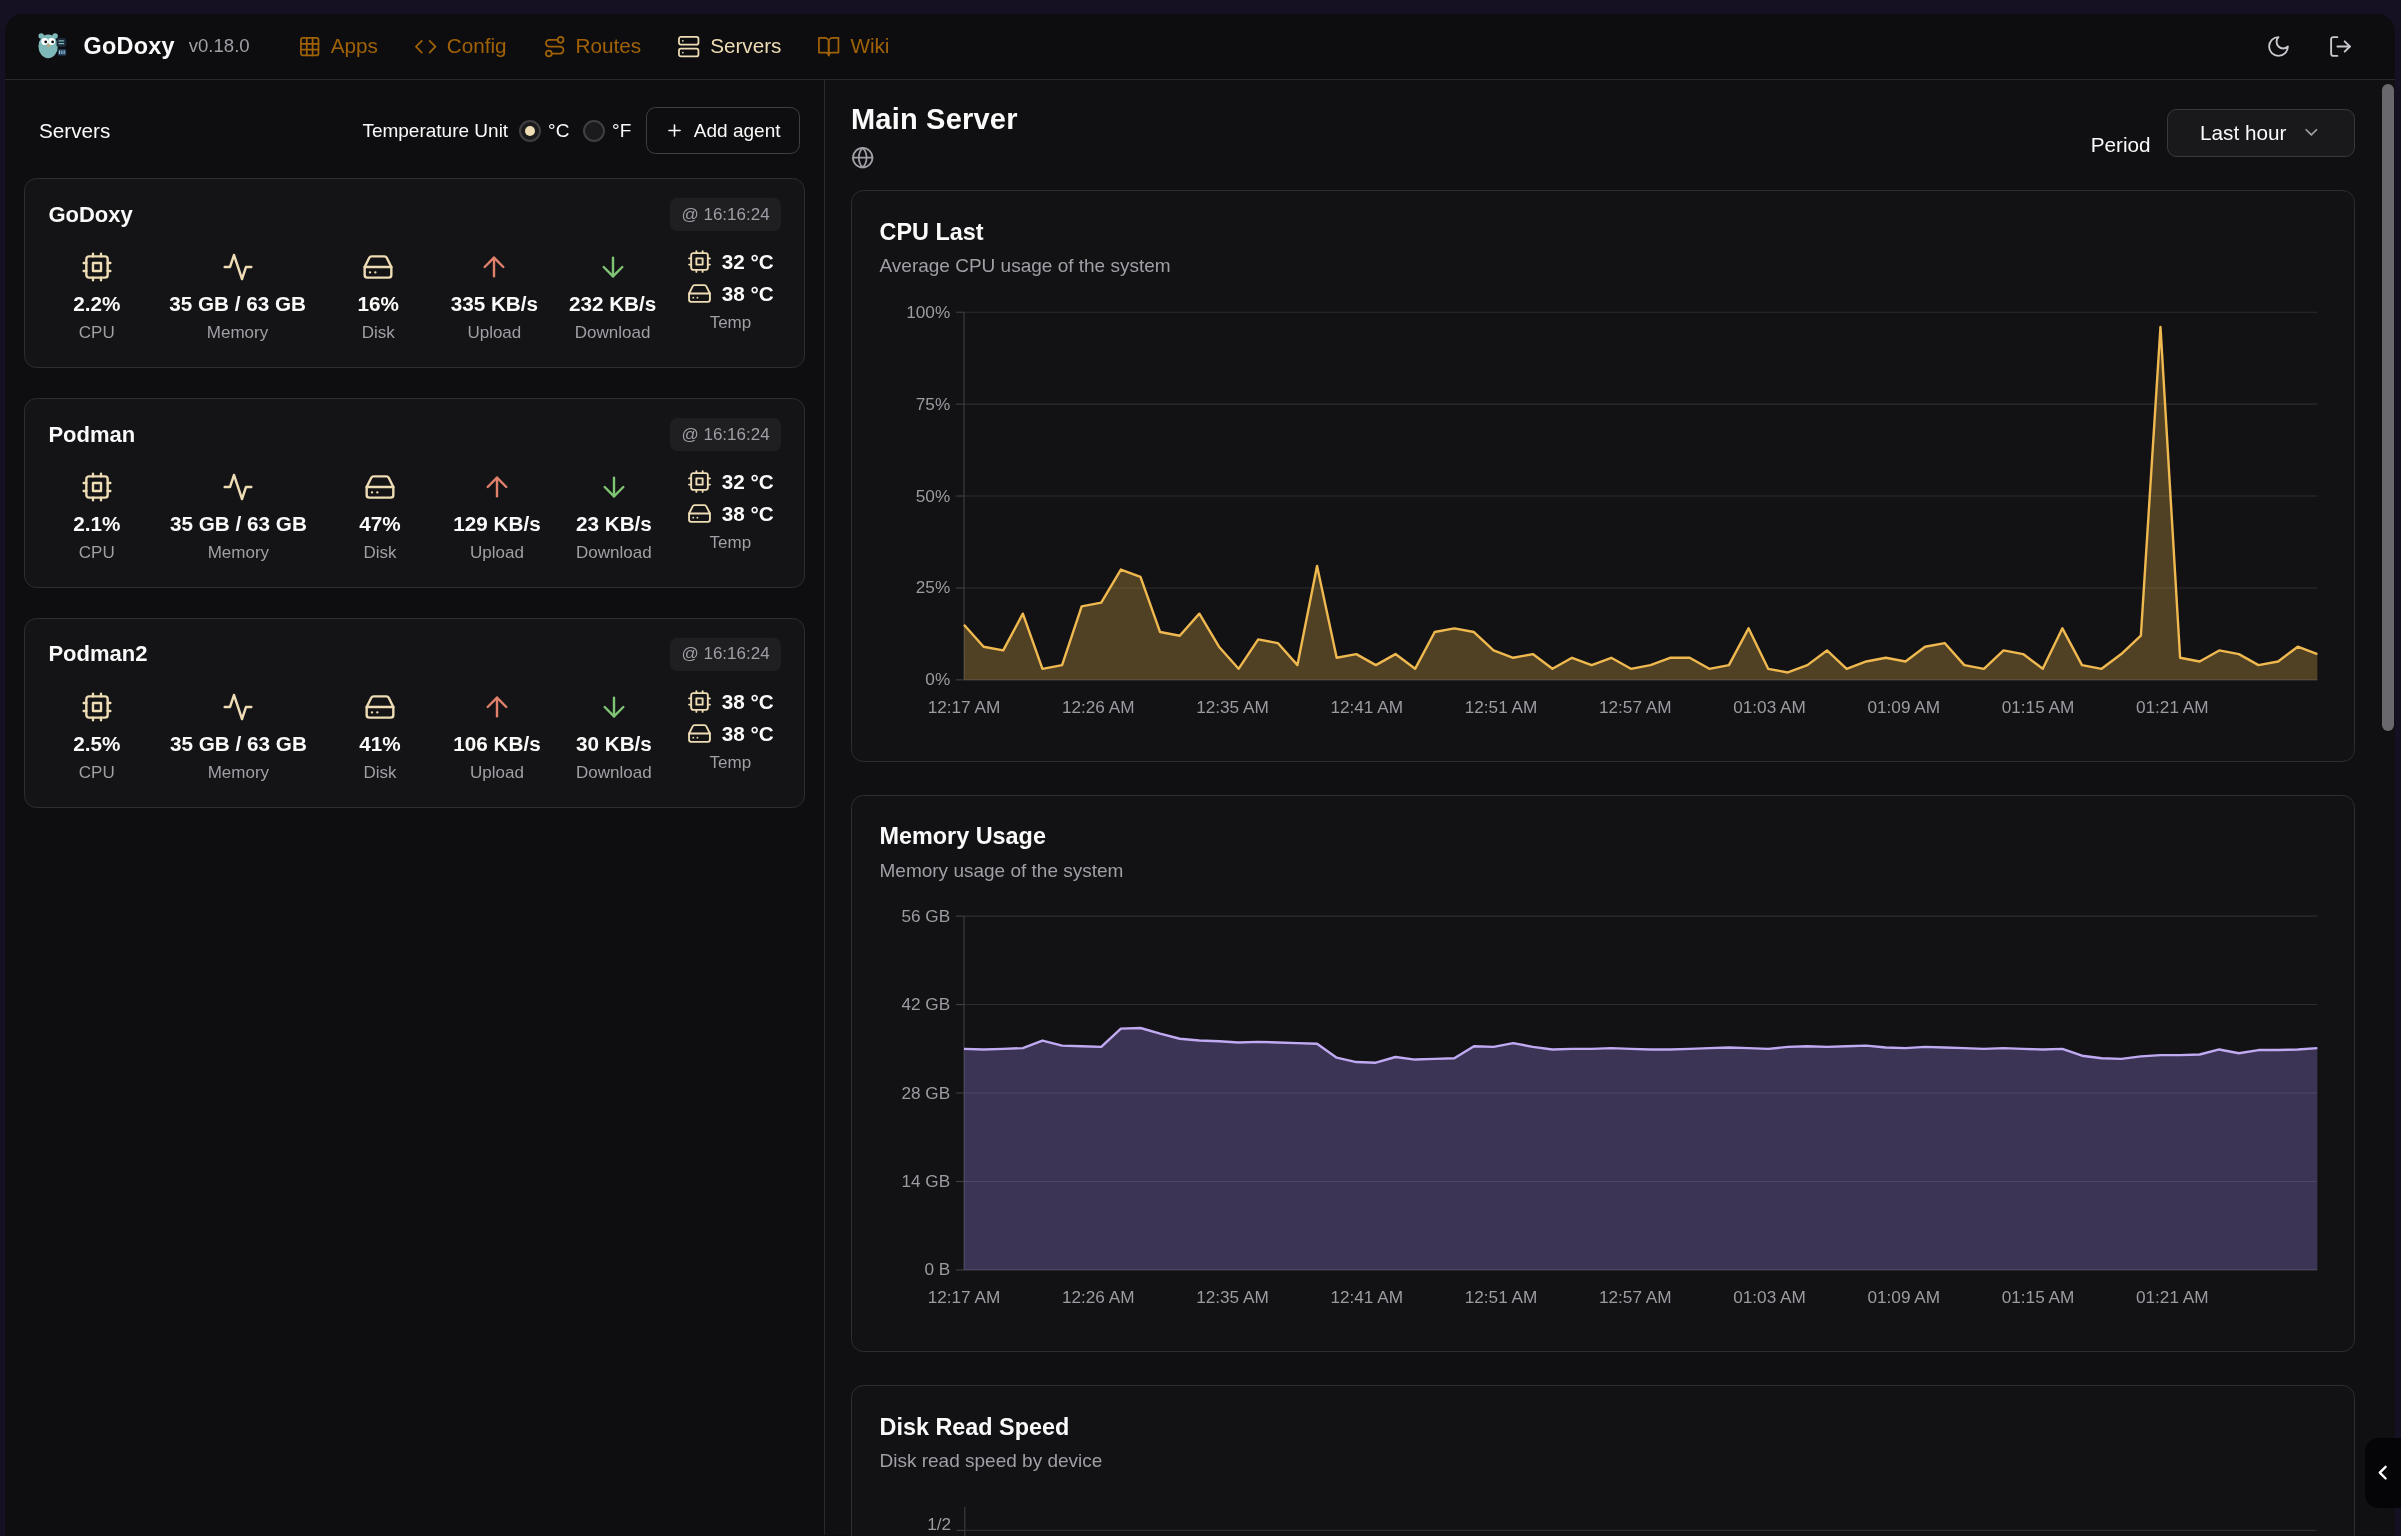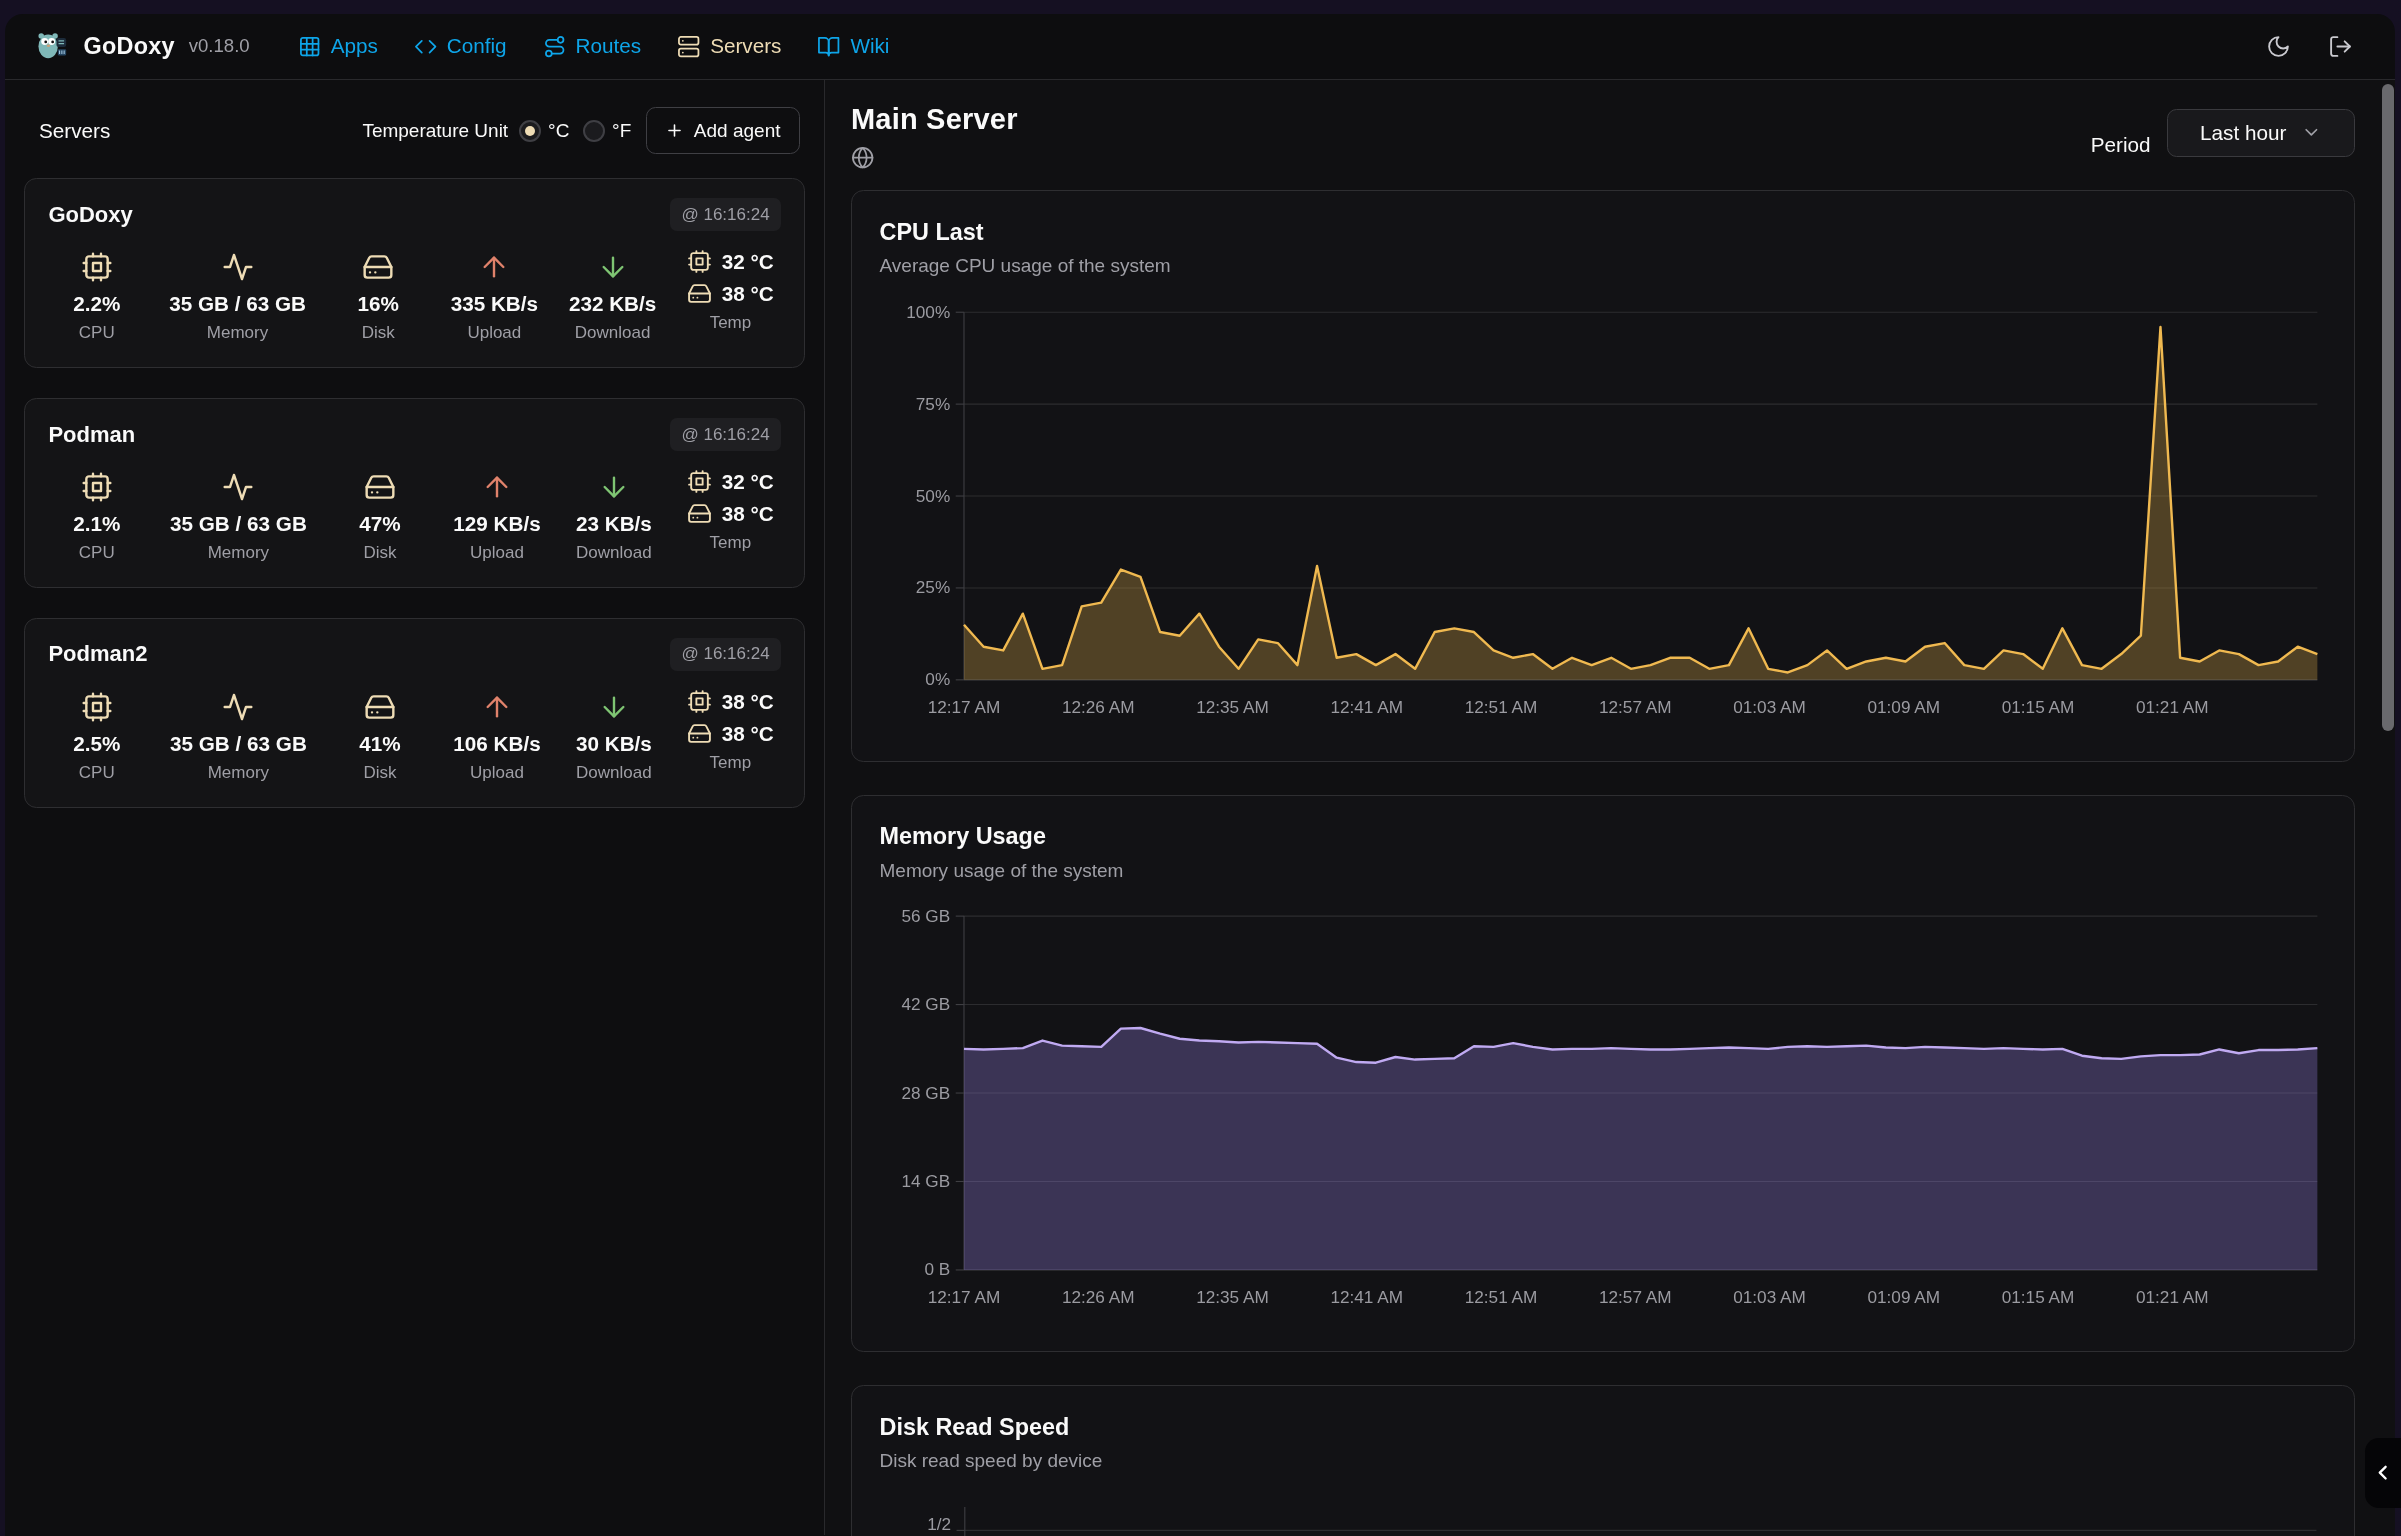--- a/index.html
+++ b/index.html
@@ -7,21 +7,21 @@
     font-family:"Liberation Sans", sans-serif; color:#fafafa; }
   .window { position:absolute; left:5px; top:13.8px; width:2390px; height:1523px;
     background:#0d0d0f; border-radius:18px 18px 0 0; overflow:hidden; }
   
   .navbar { height:66px; display:flex; align-items:center; padding:0 30px;
     border-bottom:1.4px solid #29292c; }
   .brand { display:flex; align-items:center; gap:12.4px; margin-right:48px; }
   .brand-name { font-size:23.4px; font-weight:bold; letter-spacing:0.3px; }
   .brand-version { font-size:18.6px; color:#9f9fa6; margin-left:1.4px; }
   nav { display:flex; align-items:center; gap:36px; flex:1; }
-  .nav-item { display:flex; align-items:center; gap:9.6px; font-size:20.7px; color:#0ea5e9; cursor:pointer; }
+  .nav-item { display:flex; align-items:center; gap:9.6px; font-size:20.7px; color:#a16207; cursor:pointer; }
   .nav-item svg { width:23.4px; height:23.4px; }
   .nav-item.active { color:#eedcb5; }
   .nav-right { display:flex; align-items:center; gap:37px; margin-right:12.4px; }
   .icon-btn { color:#c9c9cf; cursor:pointer; display:flex; }
   .icon-btn svg { width:25px; height:25px; }
   
   .content { display:flex; height:1455px; }
   .sidebar { width:825px; border-right:1.4px solid #29292c; background:#0e0e10; padding:0 19px; }
   .sidebar-header { display:flex; align-items:center; padding:27.5px 5.5px 23.4px 15px; }
   .sidebar-title { font-size:20.7px; flex:1; }

